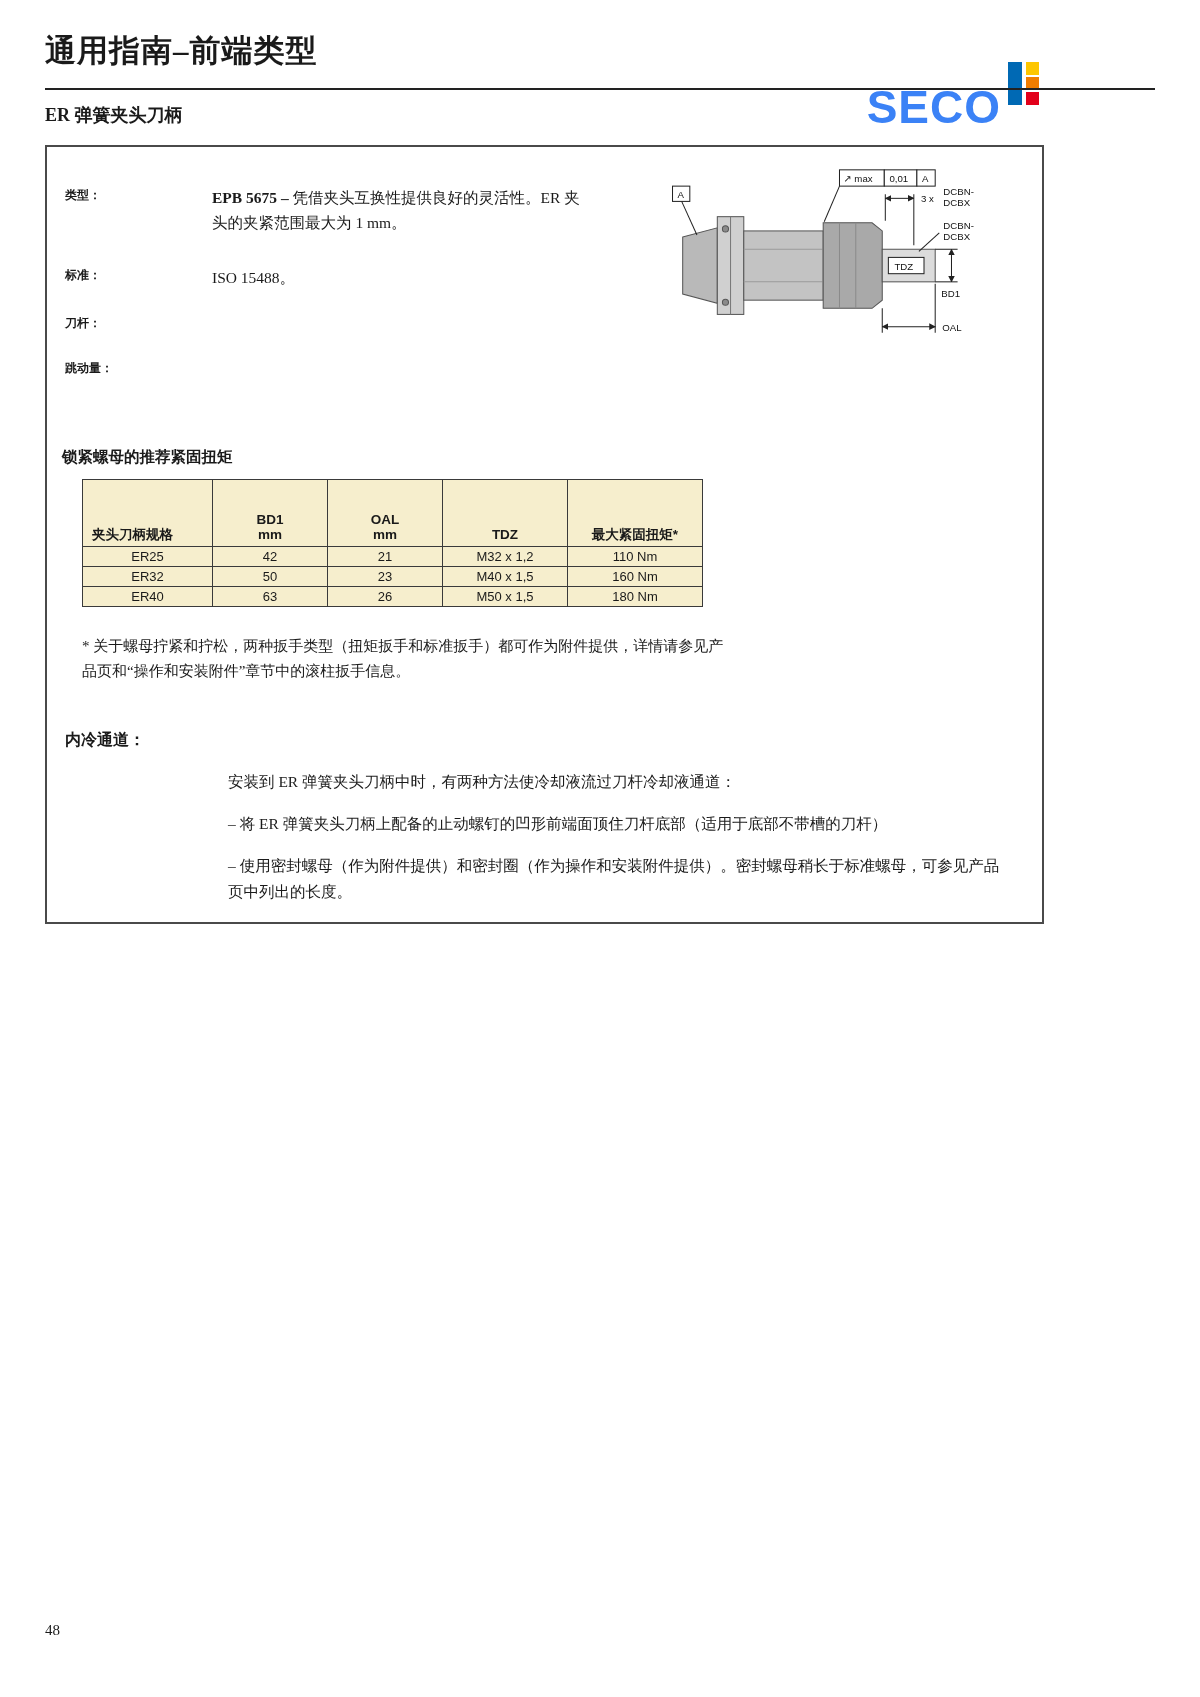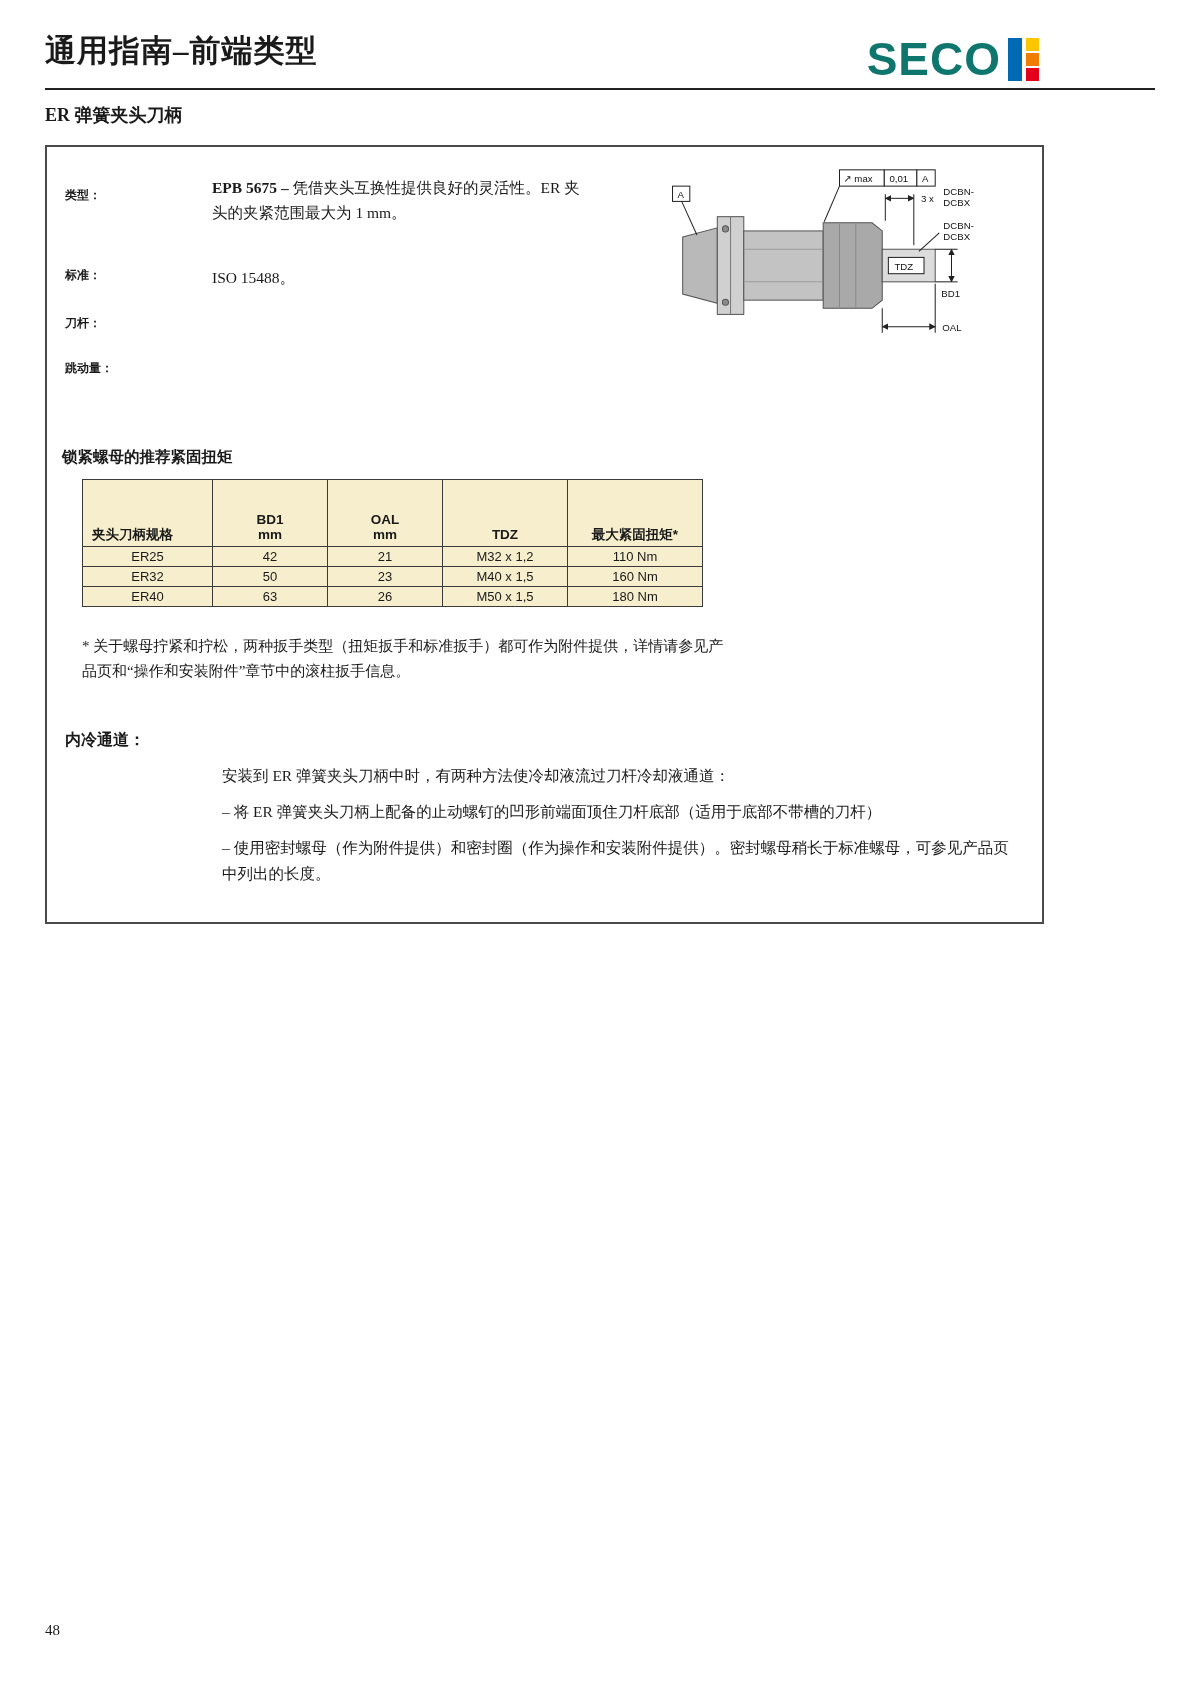--- a/index.html
+++ b/index.html
@@ -2,21 +2,21 @@
 <html><head>
 <meta charset="utf-8">
 <style>
   html,body{margin:0;padding:0;}
   body{background:#e8e8e8;font-family:"Liberation Serif","DejaVu Serif",serif;color:#1a1a1a;}
   .page{position:relative;width:1200px;height:1697px;background:#ffffff;overflow:hidden;margin:0 auto;}
 
   
   .page-title{position:absolute;left:45px;top:30px;font-size:31px;font-weight:bold;letter-spacing:1px;}
   .logo{position:absolute;top:36px;right:160px;display:flex;align-items:center;gap:7px;}
-  .logo-text{font-family:"Liberation Sans","DejaVu Sans",sans-serif;font-weight:bold;font-size:46px;line-height:1;color:#0f766e;letter-spacing:1px;}
+  .logo-text{font-family:"Liberation Sans","DejaVu Sans",sans-serif;font-weight:bold;font-size:46px;line-height:1;color:#3b82f6;letter-spacing:1px;margin-top:48px;}
   .logo-mark{position:relative;width:32px;height:43px;}
   .logo-mark .bar{position:absolute;left:0;top:0;width:14px;height:43px;background:#0069b4;}
   .logo-mark .sq{position:absolute;left:18px;width:13px;height:13px;}
   .logo-mark .sq.y{top:0;background:#fdc600;}
   .logo-mark .sq.o{top:15px;background:#f07d00;}
   .logo-mark .sq.r{top:30px;background:#e2001a;}
   .rule{position:absolute;left:45px;top:88px;width:1110px;border-top:2px solid #222;}
   .section-title{position:absolute;left:45px;top:103px;font-size:18px;font-weight:bold;}
 
   
@@ -37,21 +37,21 @@
   table.torque th.first{text-align:left;padding-left:9px;}
   table.torque td{height:19px;padding:0 4px;text-align:center;
     font-family:"Liberation Sans","DejaVu Sans",sans-serif;font-size:13px;font-weight:normal;}
   .th-l1{line-height:15px;}
   .th-l2{line-height:15px;min-height:0;}
 
   .footnote{position:absolute;left:35px;top:487px;width:645px;font-size:15px;line-height:25px;}
 
   .coolant-label{position:absolute;left:18px;top:583px;font-size:16px;font-weight:bold;}
   .coolant-body{position:absolute;left:165px;top:606px;width:818px;font-size:15.5px;line-height:26px;}
-  .coolant-body p{margin:10px;}
+  .coolant-body p{margin:16px;}
 
   .page-number{position:absolute;left:45px;top:1622px;font-size:15px;}
 </style>
 </head>
 <body>
 
 <div class="page">
 
   <div class="page-title">通用指南–前端类型</div>
   <div class="logo">
@@ -62,21 +62,21 @@
       <span class="sq o"></span>
       <span class="sq r"></span>
     </span>
   </div>
   <div class="rule"></div>
   <div class="section-title">ER 弹簧夹头刀柄</div>
 
   <div class="box">
 
     <div class="spec-label" style="top:40px;">类型：</div>
-    <div class="spec-value" style="top:28px;width:372px;">
+    <div class="spec-value" style="top:38px;width:372px;">
       <span class="b">EPB 5675 –</span><span> 凭借夹头互换性提供良好的灵活性。ER 夹头的夹紧范围最大为 1 mm。</span>
     </div>
 
     <div class="spec-label" style="top:120px;">标准：</div>
     <div class="spec-value" style="top:118px;width:430px;">ISO 15488。</div>
 
     <div class="spec-label" style="top:168px;">刀杆：</div>
 
     <div class="spec-label" style="top:213px;">跳动量：</div>
 

